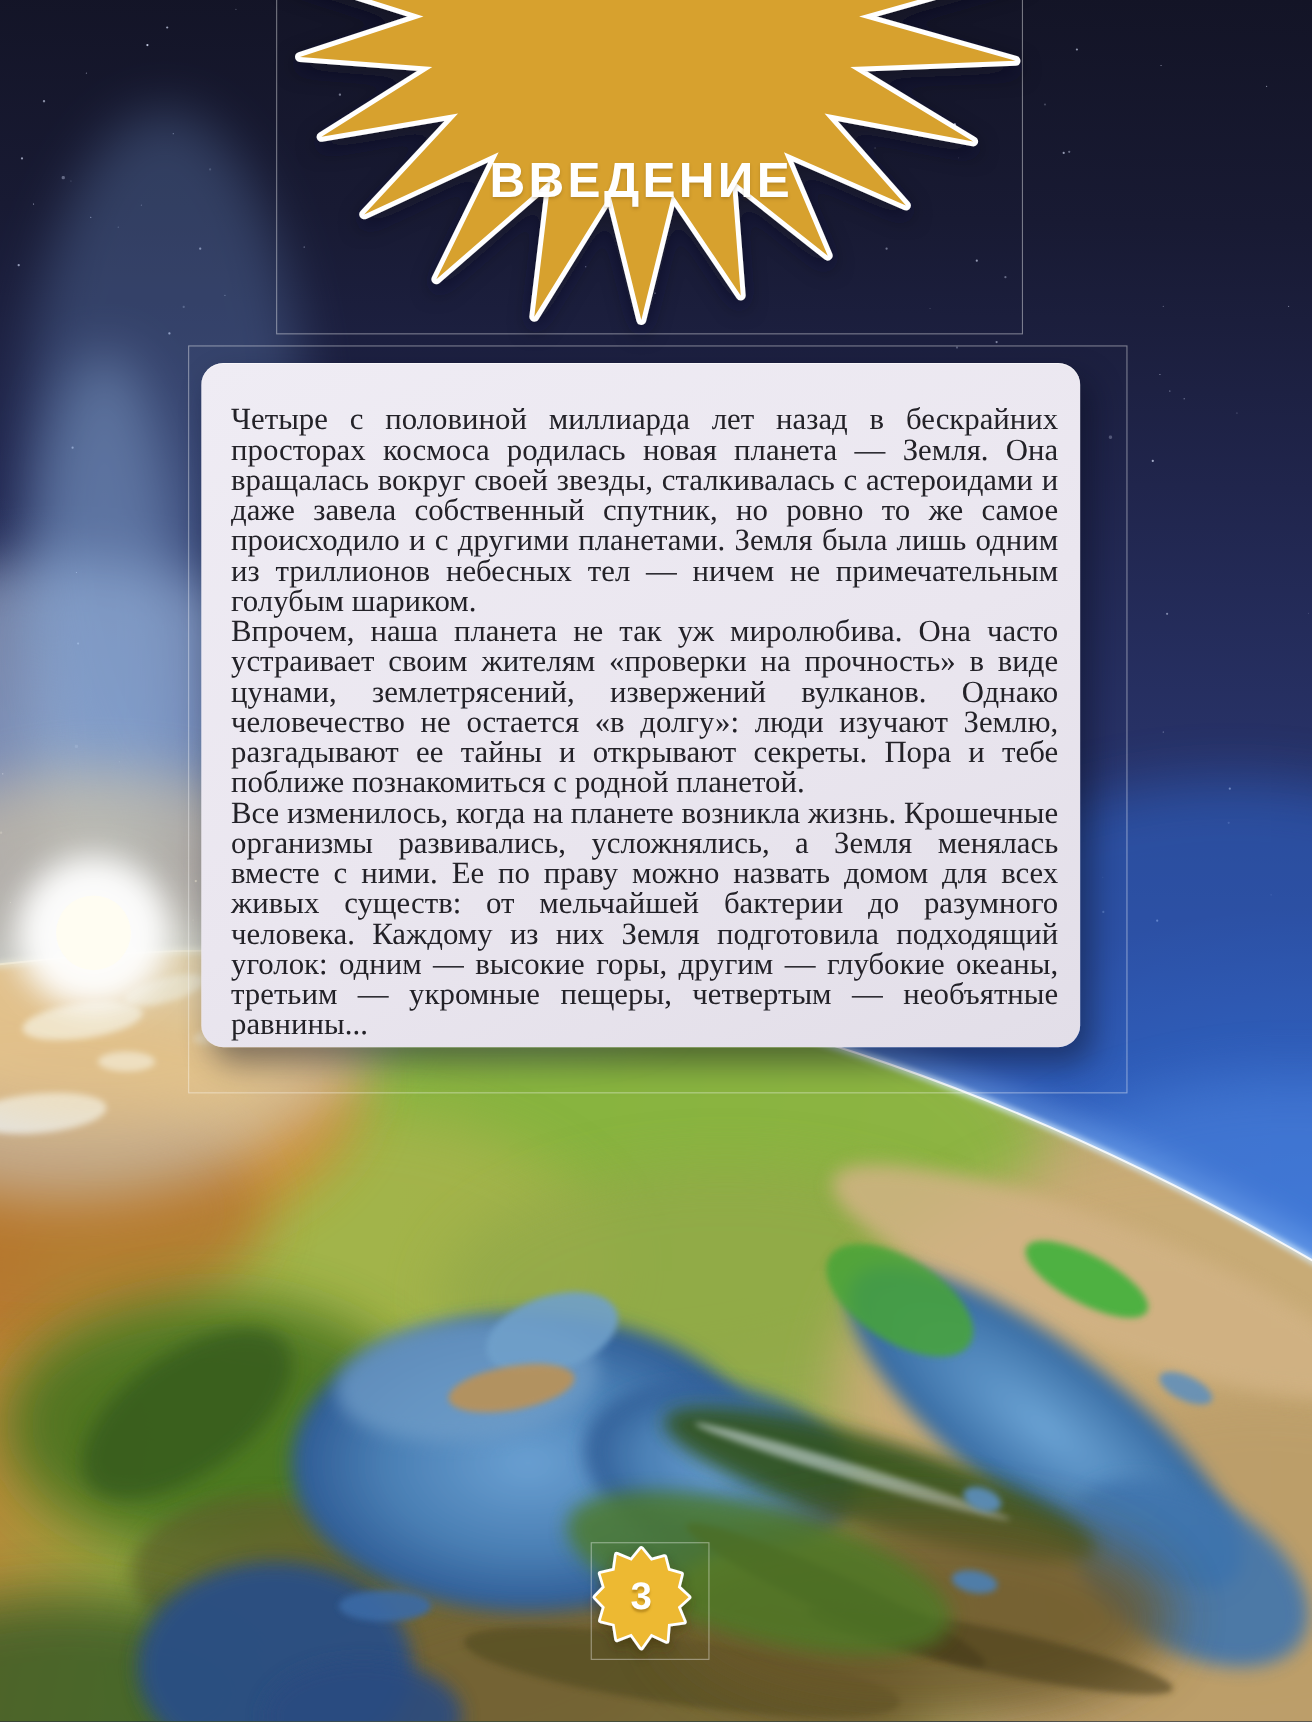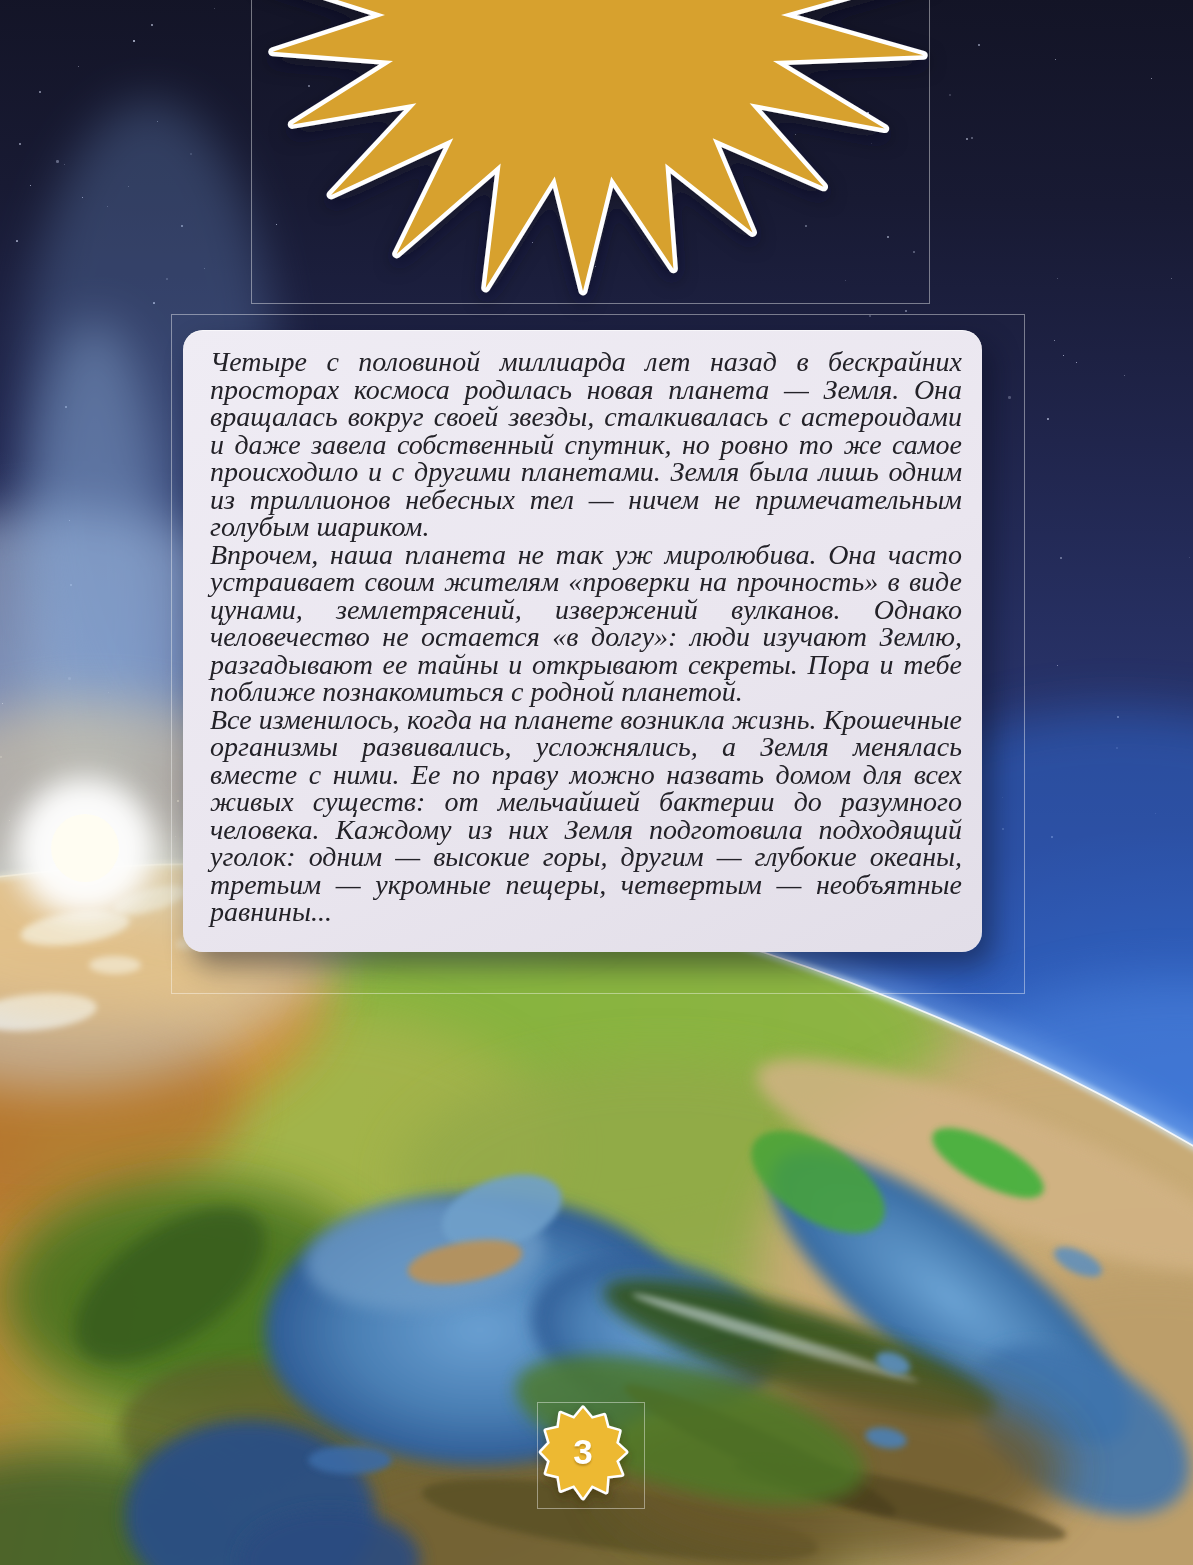--- a/index.html
+++ b/index.html
@@ -19,23 +19,23 @@
   .guide{position:absolute;border:1px solid rgba(255,255,255,.42);}
   .g1{left:251px;top:-18px;width:677px;height:320px;}
   .g2{left:171px;top:314px;width:852px;height:678px;}
   .g3{left:537px;top:1402px;width:106px;height:105px;}
   
   .title{position:absolute;left:183px;top:138px;width:800px;margin:0;
     text-align:center;font-size:45px;font-weight:bold;letter-spacing:3px;
     color:#ffffff;text-shadow:0 2px 3px rgba(90,60,0,.25);}
   
   .panel{position:absolute;left:183px;top:330px;width:799px;height:622px;
-    box-sizing:border-box;padding:18px 20px 0 27px;border-radius:20px;overflow:hidden;
+    box-sizing:border-box;padding:38px 20px 0 27px;border-radius:20px;overflow:hidden;
     background:linear-gradient(155deg,#efecf4 0%,#eae6ef 55%,#e2dee8 100%);
-    box-shadow:10px 14px 28px rgba(8,10,28,.45), inset 0 1px 0 rgba(255,255,255,.6);font-style:italic;}
+    box-shadow:10px 14px 28px rgba(8,10,28,.45), inset 0 1px 0 rgba(255,255,255,.6);}
   .panel p{margin:0;font-family:"Liberation Serif","DejaVu Serif",serif;
     font-size:28px;line-height:27.5px;text-align:justify;color:#232228;}
   
   .pagenum{position:absolute;left:553px;top:1424px;width:60px;height:56px;
     line-height:56px;text-align:center;font-size:35px;font-weight:bold;color:#fff;
     text-shadow:0 2px 2px rgba(120,80,0,.4);}
   .badges{filter:drop-shadow(0 0 0 transparent);}
 </style>
 </head>
 <body>
@@ -294,20 +294,21 @@
         <feDropShadow dx="0" dy="7" stdDeviation="9" flood-color="#0a0d28" flood-opacity="0.55"></feDropShadow>
       </filter>
       <filter id="ds2" x="-40%" y="-40%" width="180%" height="180%">
         <feDropShadow dx="0" dy="5" stdDeviation="5" flood-color="#3a2c05" flood-opacity="0.45"></feDropShadow>
       </filter>
     </defs>
     <polygon id="title-poly" fill="#d7a12d" stroke="#ffffff" stroke-width="9" stroke-linejoin="round" paint-order="stroke" filter="url(#ds1)" points="583.0,-257.0 611.2,-146.5 672.4,-235.9 665.3,-133.5 752.7,-202.6 712.7,-108.3 826.5,-158.9 749.6,-73.2 888.9,-100.1 773.0,-31.0 925.3,-25.6 781.0,15.0 923.2,55.3 773.0,61.0 884.7,128.6 749.6,103.2 823.6,186.8 712.7,138.3 752.5,232.4 665.3,163.5 673.4,268.7 611.2,176.5 583.0,290.9 554.8,176.5 485.7,288.0 500.7,163.5 396.7,253.9 453.3,138.3 331.1,194.9 416.4,103.2 292.3,124.4 393.0,61.0 272.7,51.8 385.0,15.0 266.8,-22.5 393.0,-31.0 280.0,-99.1 416.4,-73.2 322.6,-170.9 453.3,-108.3 396.3,-224.4 500.7,-133.5 488.6,-249.9 554.8,-146.5"></polygon>
     <polygon id="page-poly" fill="#edb930" stroke="#ffffff" stroke-width="5" stroke-linejoin="round" paint-order="stroke" filter="url(#ds2)" points="583.0,1408.0 591.9,1418.8 604.1,1415.4 607.3,1427.7 619.2,1431.1 616.2,1443.1 626.0,1452.0 616.2,1460.9 621.8,1474.4 607.3,1476.3 606.1,1491.9 591.9,1485.2 583.0,1497.8 574.1,1485.2 560.9,1490.3 558.7,1476.3 546.2,1473.2 549.8,1460.9 541.2,1452.0 549.8,1443.1 546.0,1430.6 558.7,1427.7 560.7,1413.3 574.1,1418.8"></polygon>
   </svg>
 
+  <h1 class="title">ВВЕДЕНИЕ</h1>
 
   <section class="panel">
     <p>Четыре с половиной миллиарда лет назад в бескрайних просторах космоса родилась новая планета — Земля. Она вращалась вокруг своей звезды, сталкивалась с астероидами и даже завела собственный спутник, но ровно то же самое происходило и с другими планетами. Земля была лишь одним из триллионов небесных тел — ничем не примечательным голубым шариком.</p>
     <p>Впрочем, наша планета не так уж миролюбива. Она часто устраивает своим жителям «проверки на прочность» в виде цунами, землетрясений, извержений вулканов. Однако человечество не остается «в долгу»: люди изучают Землю, разгадывают ее тайны и открывают секреты. Пора и тебе поближе познакомиться с родной планетой.</p>
     <p>Все изменилось, когда на планете возникла жизнь. Крошечные организмы развивались, усложнялись, а Земля менялась вместе с ними. Ее по праву можно назвать домом для всех живых существ: от мельчайшей бактерии до разумного человека. Каждому из них Земля подготовила подходящий уголок: одним — высокие горы, другим — глубокие океаны, третьим — укромные пещеры, четвертым — необъятные равнины...</p>
   </section>
 
   <div class="pagenum">3</div>
 </div>
 

